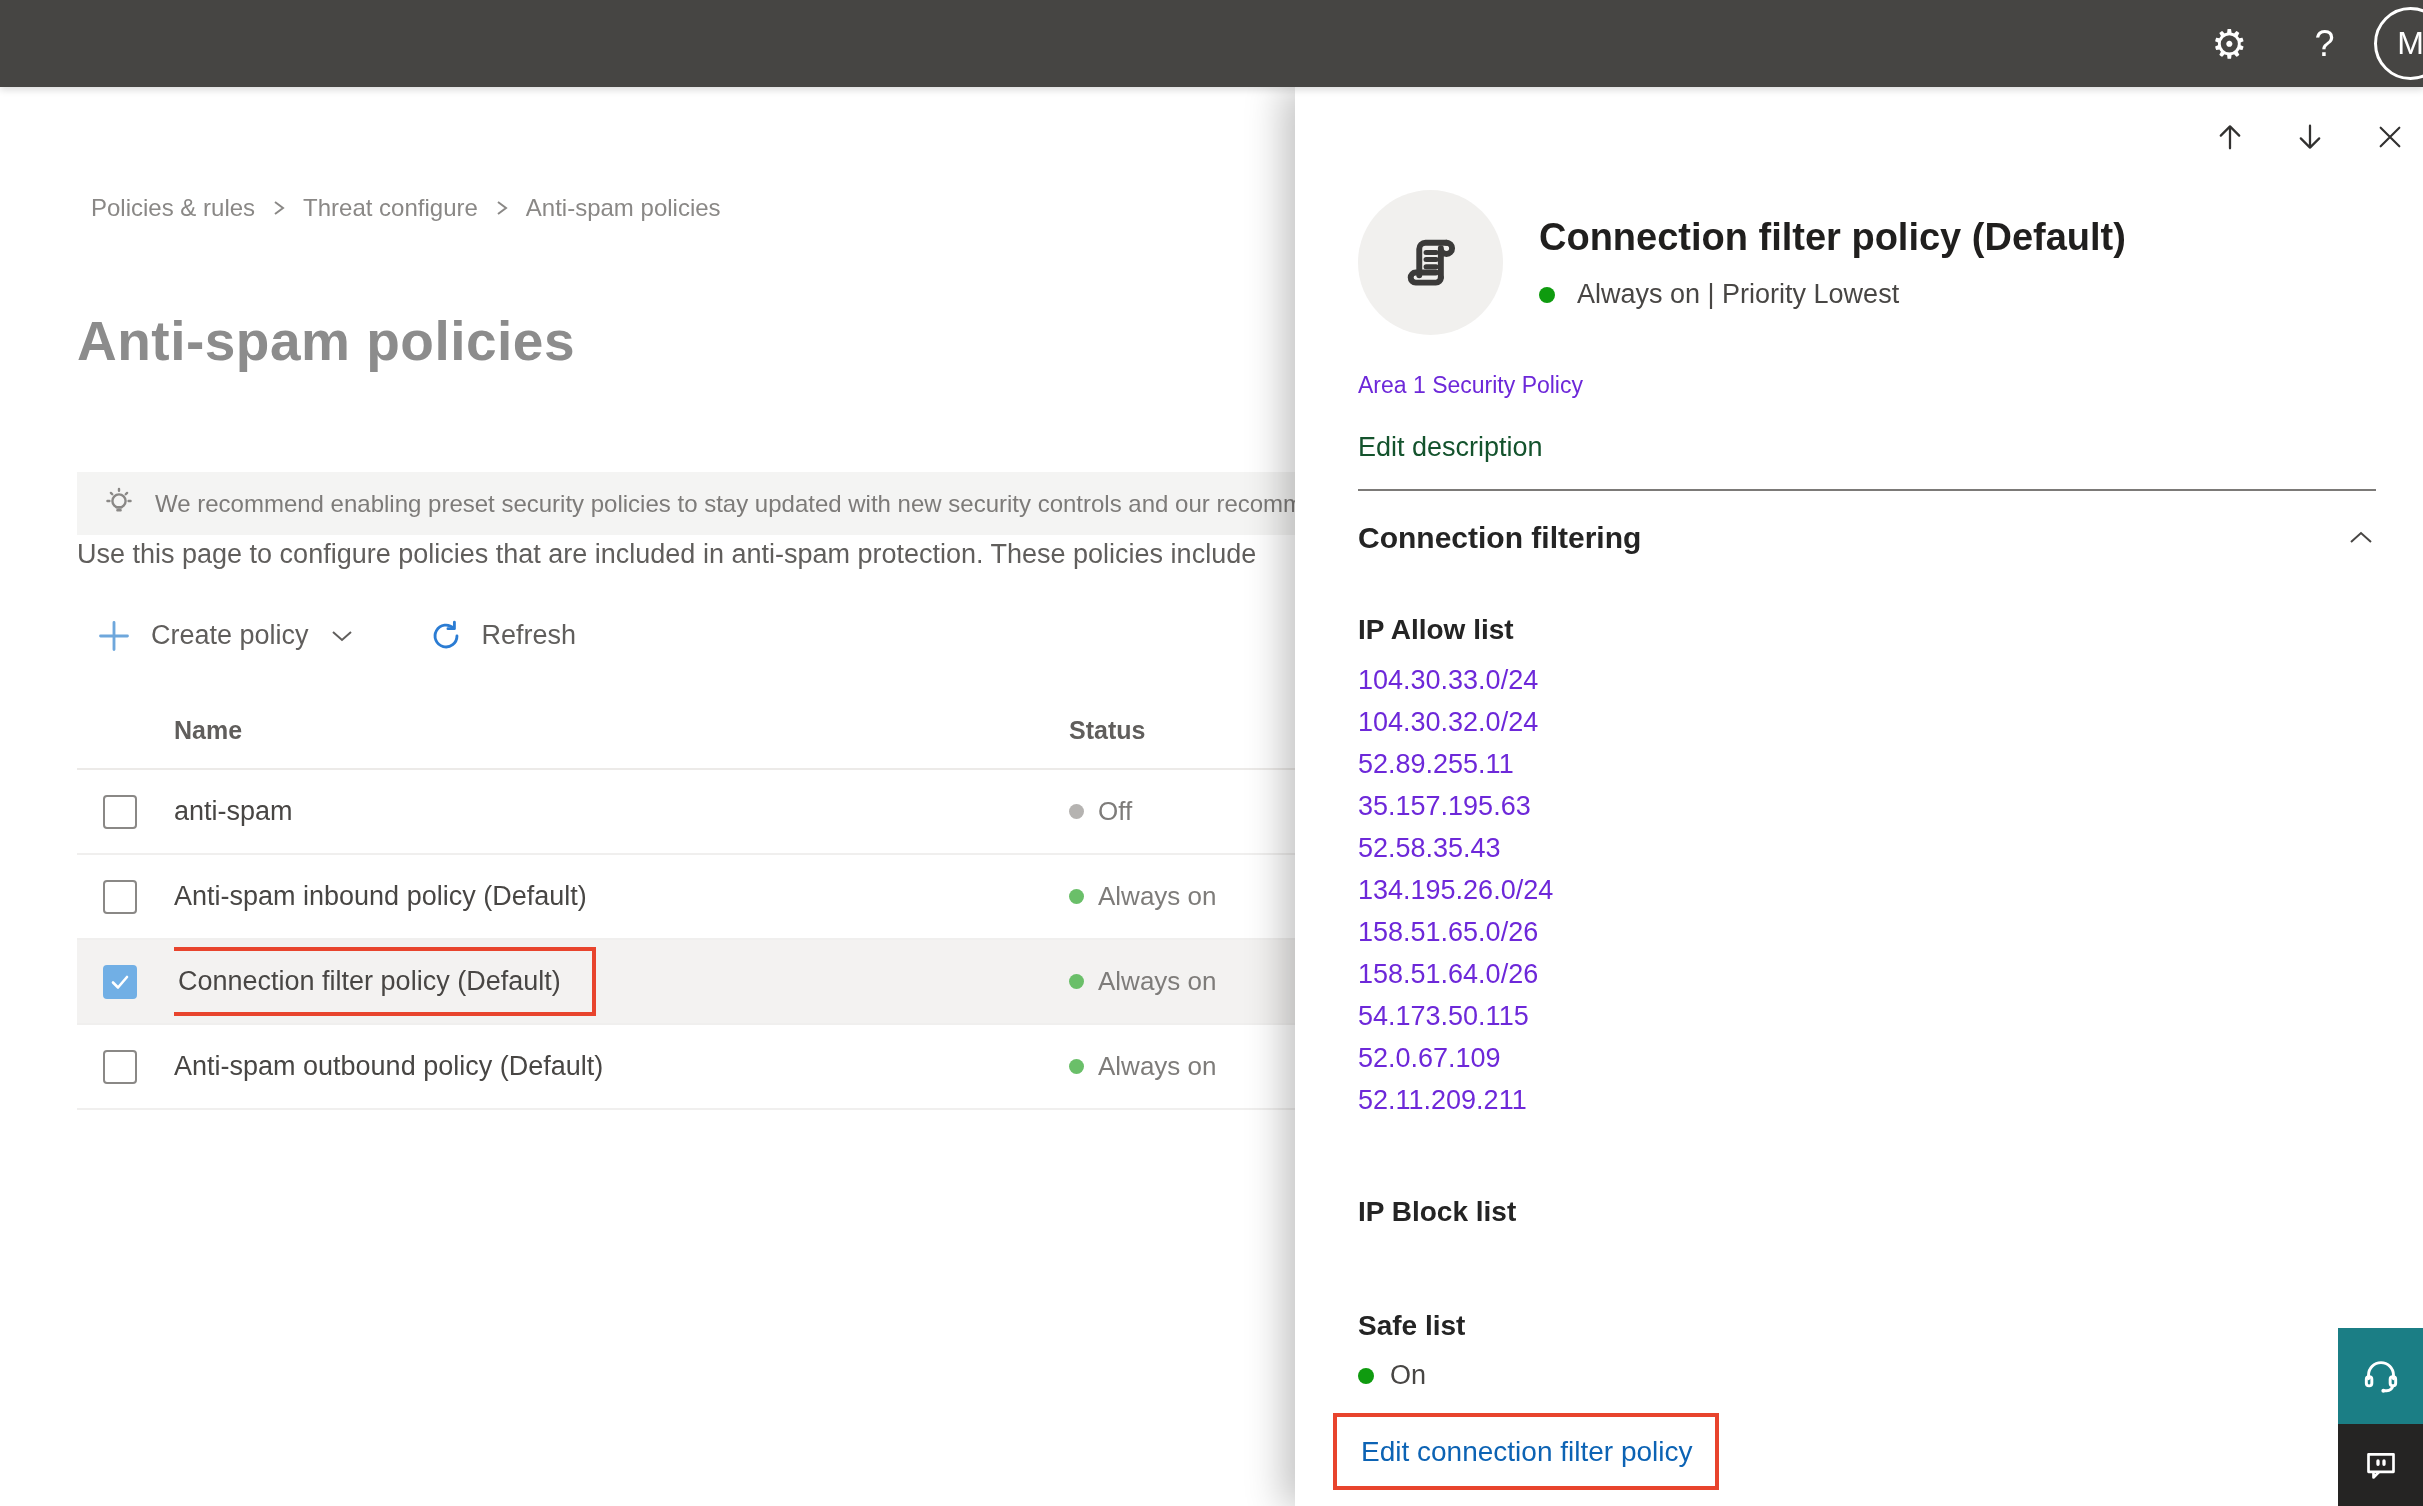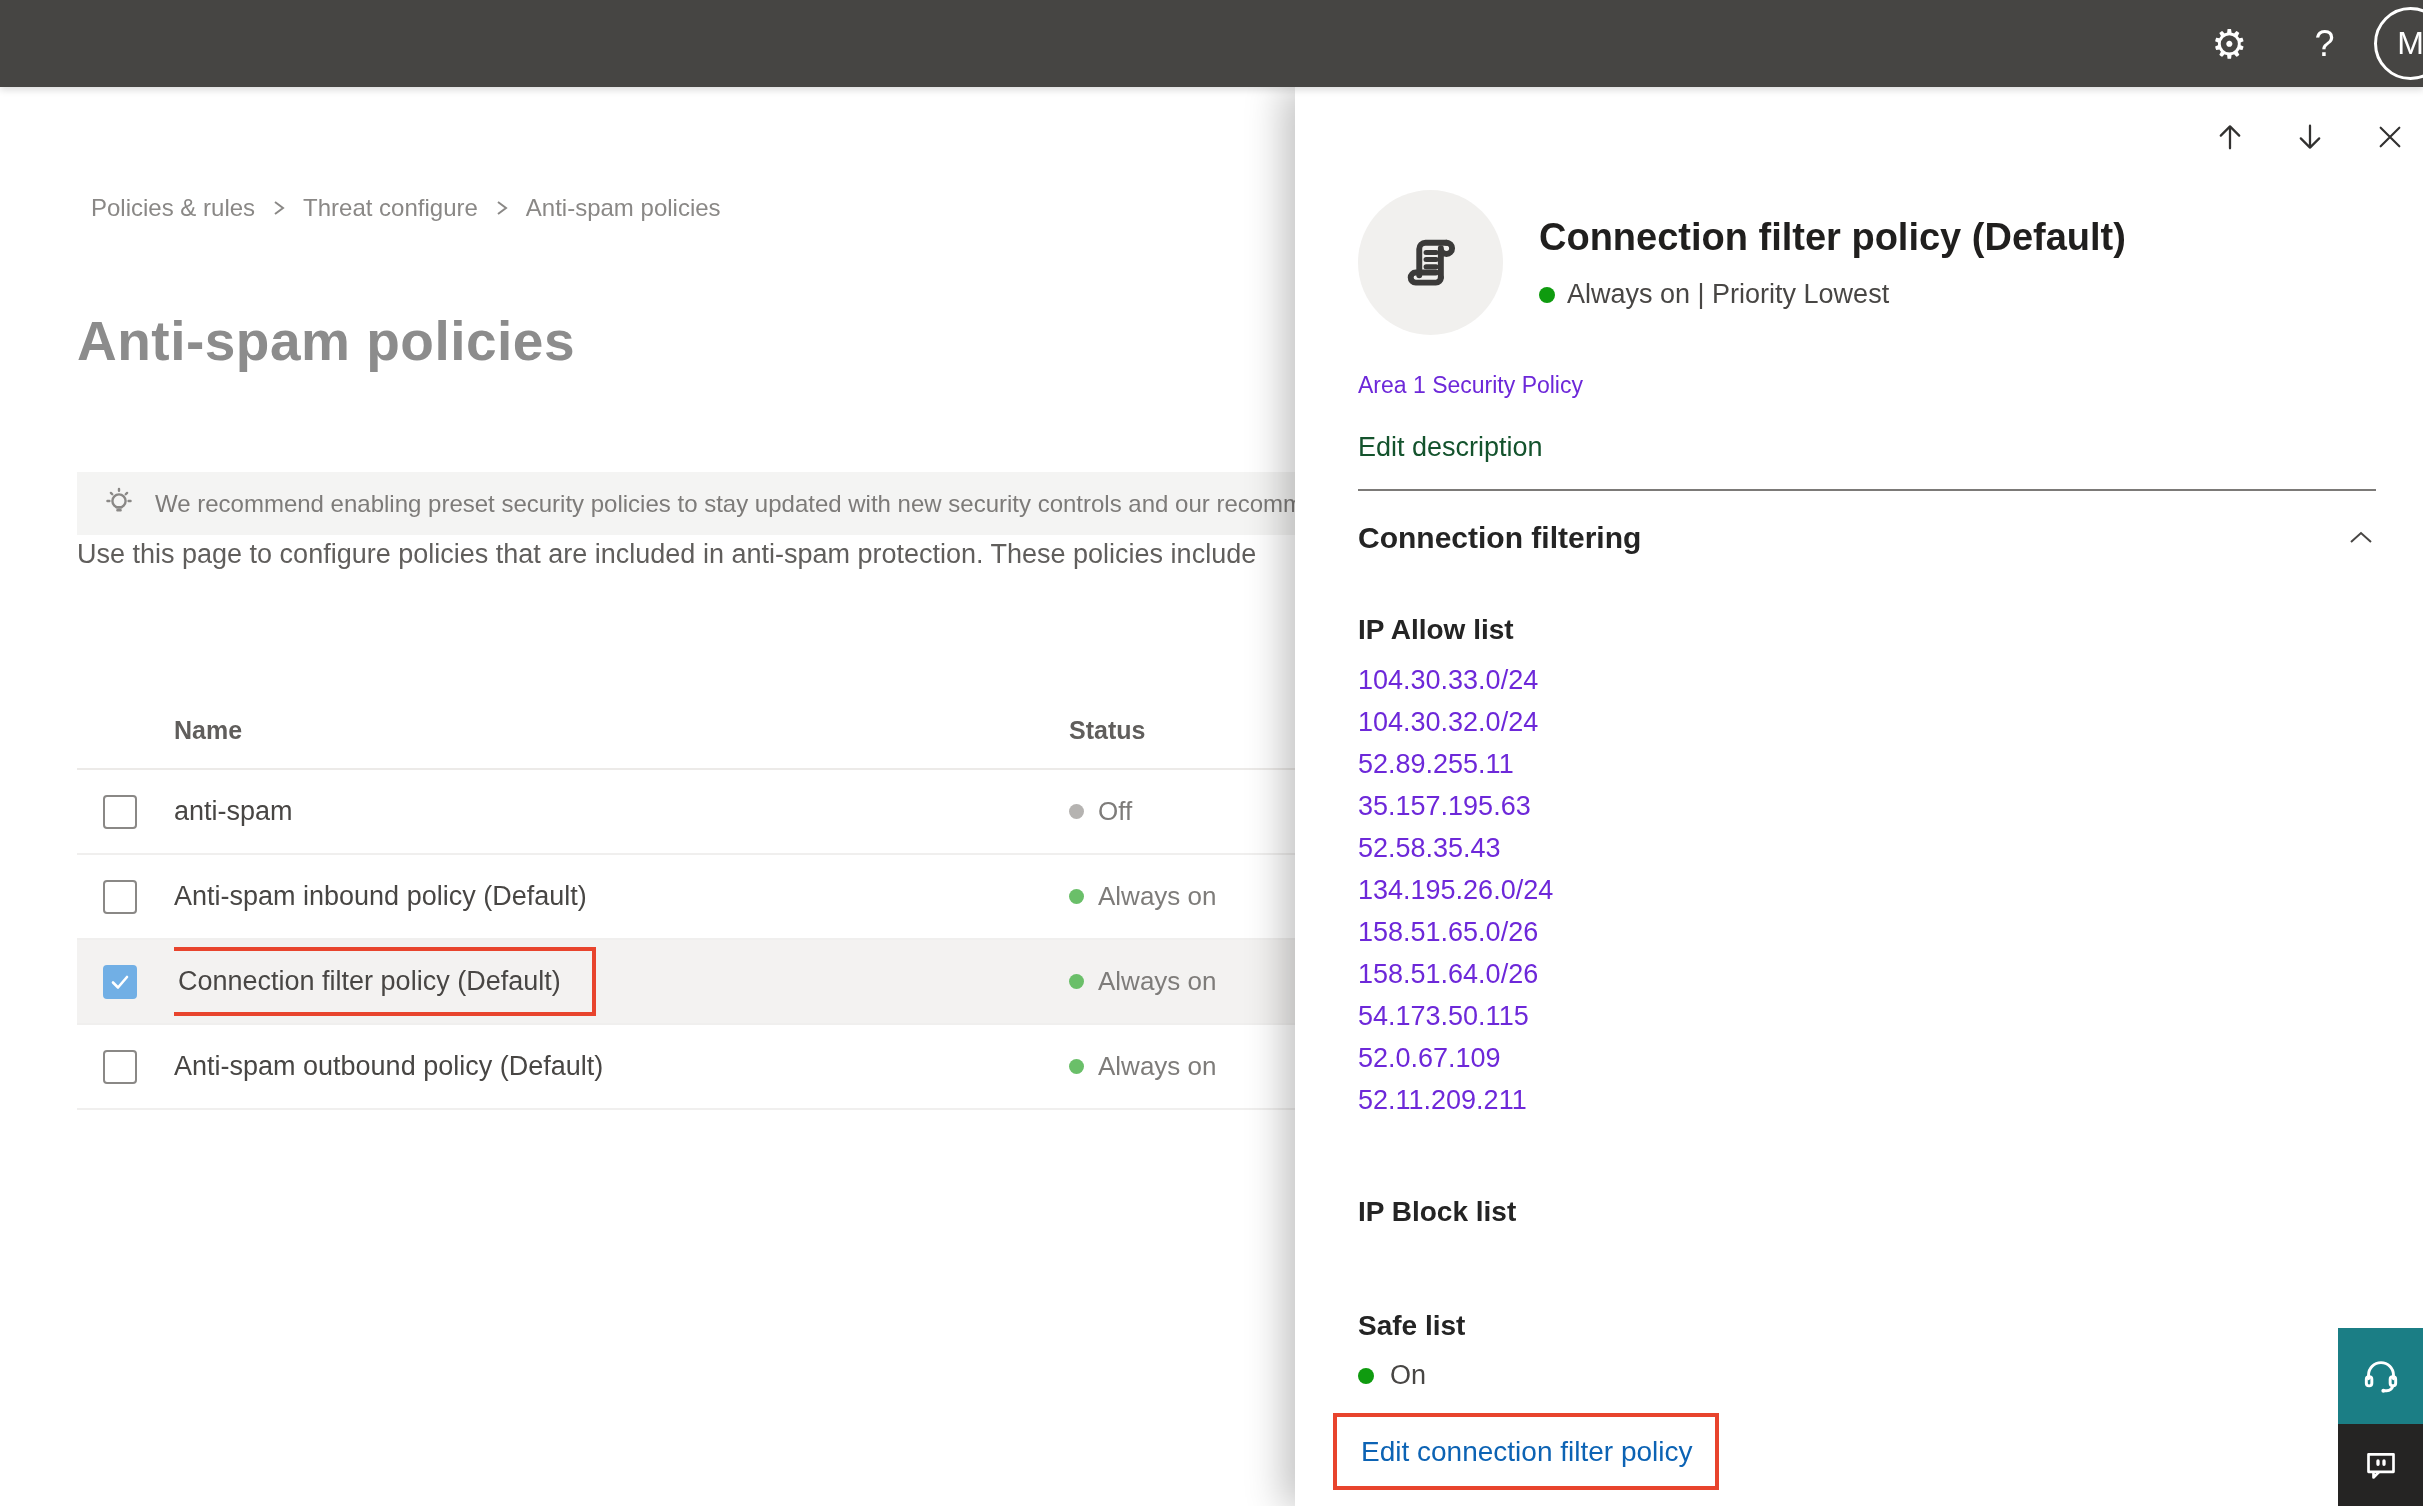--- a/index.html
+++ b/index.html
@@ -58,21 +58,21 @@
   
   .panel { position:absolute; left:1295px; top:87px; width:1129px; height:1420px; background:#fff;
            box-shadow:-12px 0 36px rgba(0,0,0,0.24); z-index:10; }
   .panel-nav { position:absolute; top:32px; right:16px; display:flex; gap:44px; }
   .pn-btn { width:36px; height:36px; display:flex; align-items:center; justify-content:center; cursor:pointer; }
   .panel-header { position:absolute; left:63px; top:103px; display:flex; }
   .p-avatar { width:145px; height:145px; border-radius:50%; background:#f1f0ee; flex:0 0 auto;
               display:flex; align-items:center; justify-content:center; }
   .p-head-text { margin-left:36px; padding-top:26px; }
   .p-title { font-size:38px; font-weight:700; color:#201f1e; white-space:nowrap; }
-  .p-status { margin-top:20px; display:flex; align-items:center; gap:12px; font-size:27px; color:#484644; }
+  .p-status { margin-top:20px; display:flex; align-items:center; gap:22px; font-size:27px; color:#484644; }
   .p-status .dot { width:16px; height:16px; }
   .p-desc { position:absolute; left:63px; top:285px; font-size:23px; color:#6d28d9; }
   .p-editdesc { position:absolute; left:63px; top:345px; font-size:27px; color:#14532d; cursor:pointer; }
   .p-divider { position:absolute; left:63px; top:402px; width:1018px; height:2px; background:#7c7a78; }
   .p-section { position:absolute; left:63px; top:434px; width:1018px; display:flex;
                align-items:center; justify-content:space-between; cursor:pointer; }
   .p-section-label { font-size:30px; font-weight:700; color:#242424; }
   .p-subhead { position:absolute; left:63px; font-size:28px; font-weight:700; color:#242424; }
   .p-iplist { position:absolute; left:63px; top:572px; font-size:27px; color:#6d28d9; line-height:42px; }
   .p-safestatus { position:absolute; left:63px; top:1273px; display:flex; align-items:center;
@@ -124,20 +124,45 @@
         <circle cx="12" cy="10" r="4.4"></circle>
         <path d="M10.4 14.2 h3.2 M10.9 16.2 h2.2"></path>
         <path d="M12 3.2 V1.9 M5.6 10 H4.3 M19.7 10 h-1.3 M7.5 5.5 6.6 4.6 M16.5 5.5 17.4 4.6"></path>
       </svg>
     </span>
     <span class="banner-text">We recommend enabling preset security policies to stay updated with new security controls and our recomme</span>
   </div>
 
   <div class="intro">Use this page to configure policies that are included in anti-spam protection. These policies include</div>
 
+  <div class="toolbar">
+    <div class="tool-btn">
+      <span>
+        <svg width="38" height="38" viewBox="0 0 24 24" fill="none" stroke="#6ea7dc" stroke-width="1.8" stroke-linecap="round">
+          <path d="M12 3.5 v17 M3.5 12 h17"></path>
+        </svg>
+      </span>
+      <span class="lbl">Create policy</span>
+      <span class="tool-chevron">
+        <svg width="26" height="18" viewBox="0 0 26 18">
+            <polyline points="4,5 13,13 22,5" fill="none" stroke="#605e5c" stroke-width="2"></polyline>
+          </svg>
+      </span>
+    </div>
+    <div class="tool-gap"></div>
+    <div class="tool-btn">
+      <span>
+        <svg width="36" height="36" viewBox="0 0 24 24" fill="none">
+          <path d="M19.3 12 a7.3 7.3 0 1 1 -2.2 -5.2" stroke="#2b7cd3" stroke-width="1.9" stroke-linecap="round"></path>
+          <path d="M17.6 2.8 v4.3 h-4.3" fill="none" stroke="#2b7cd3" stroke-width="1.9" stroke-linecap="round" stroke-linejoin="round"></path>
+        </svg>
+      </span>
+      <span class="lbl">Refresh</span>
+    </div>
+  </div>
 
   <div class="policy-table">
     <div class="thead">
       <div></div>
       <div>Name</div>
       <div>Status</div>
     </div>
 
     <div class="trow">
       <div>

